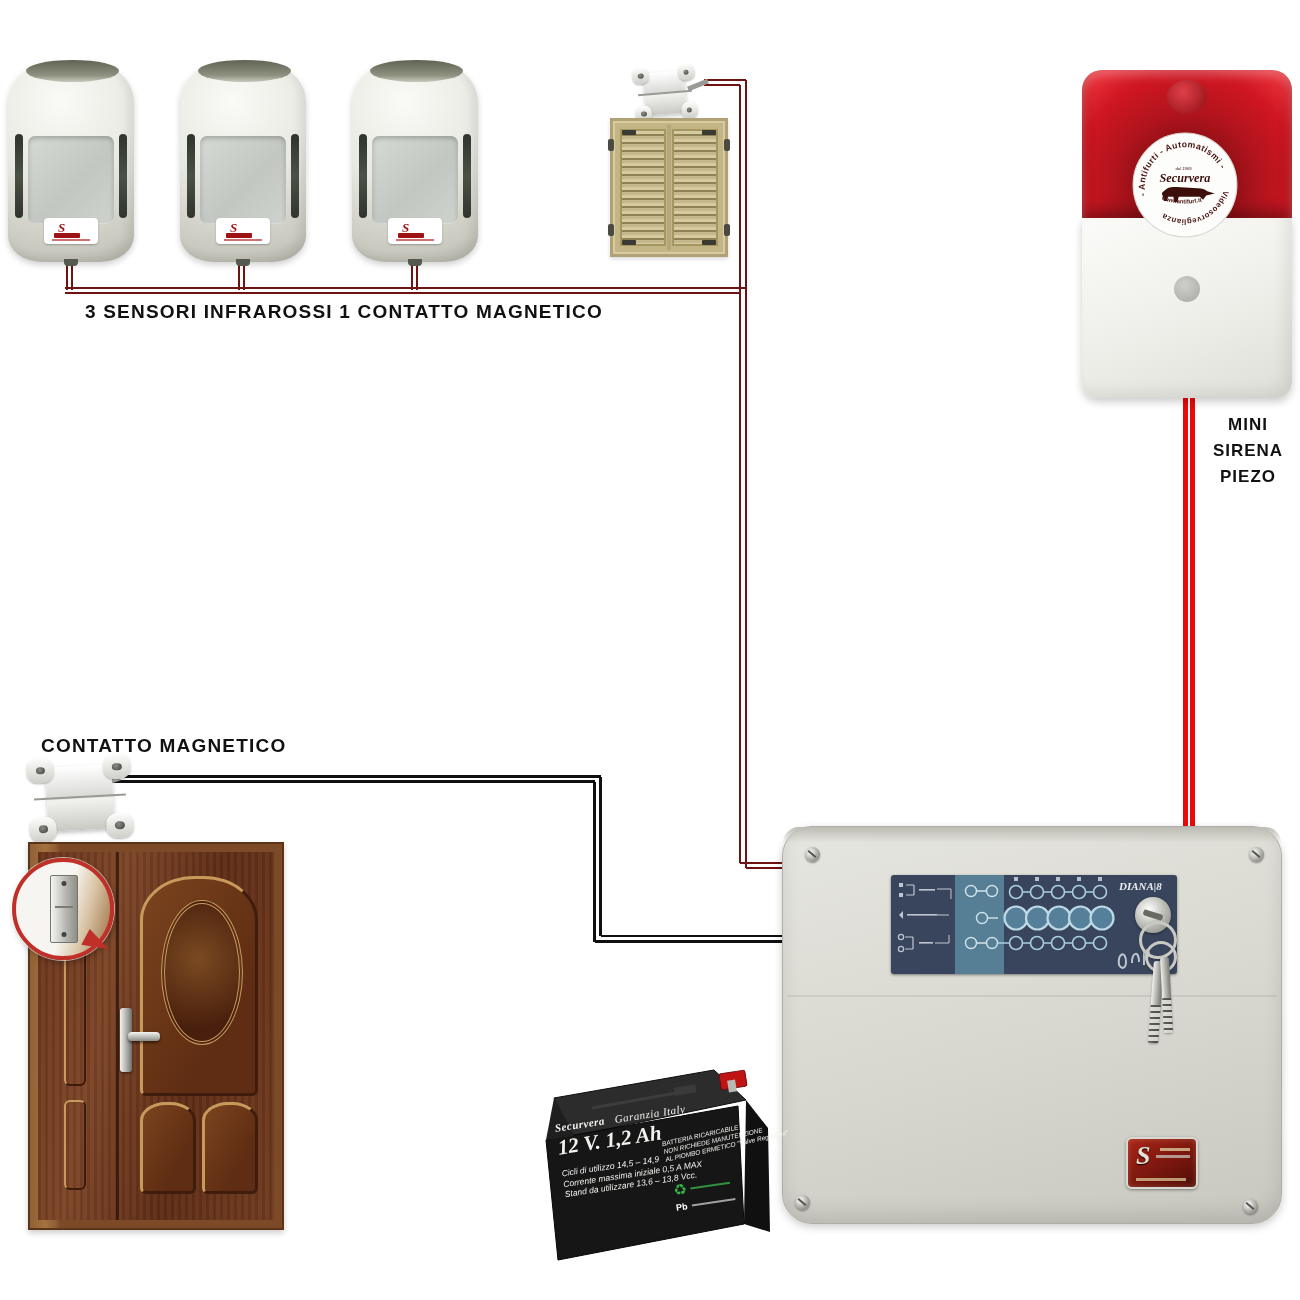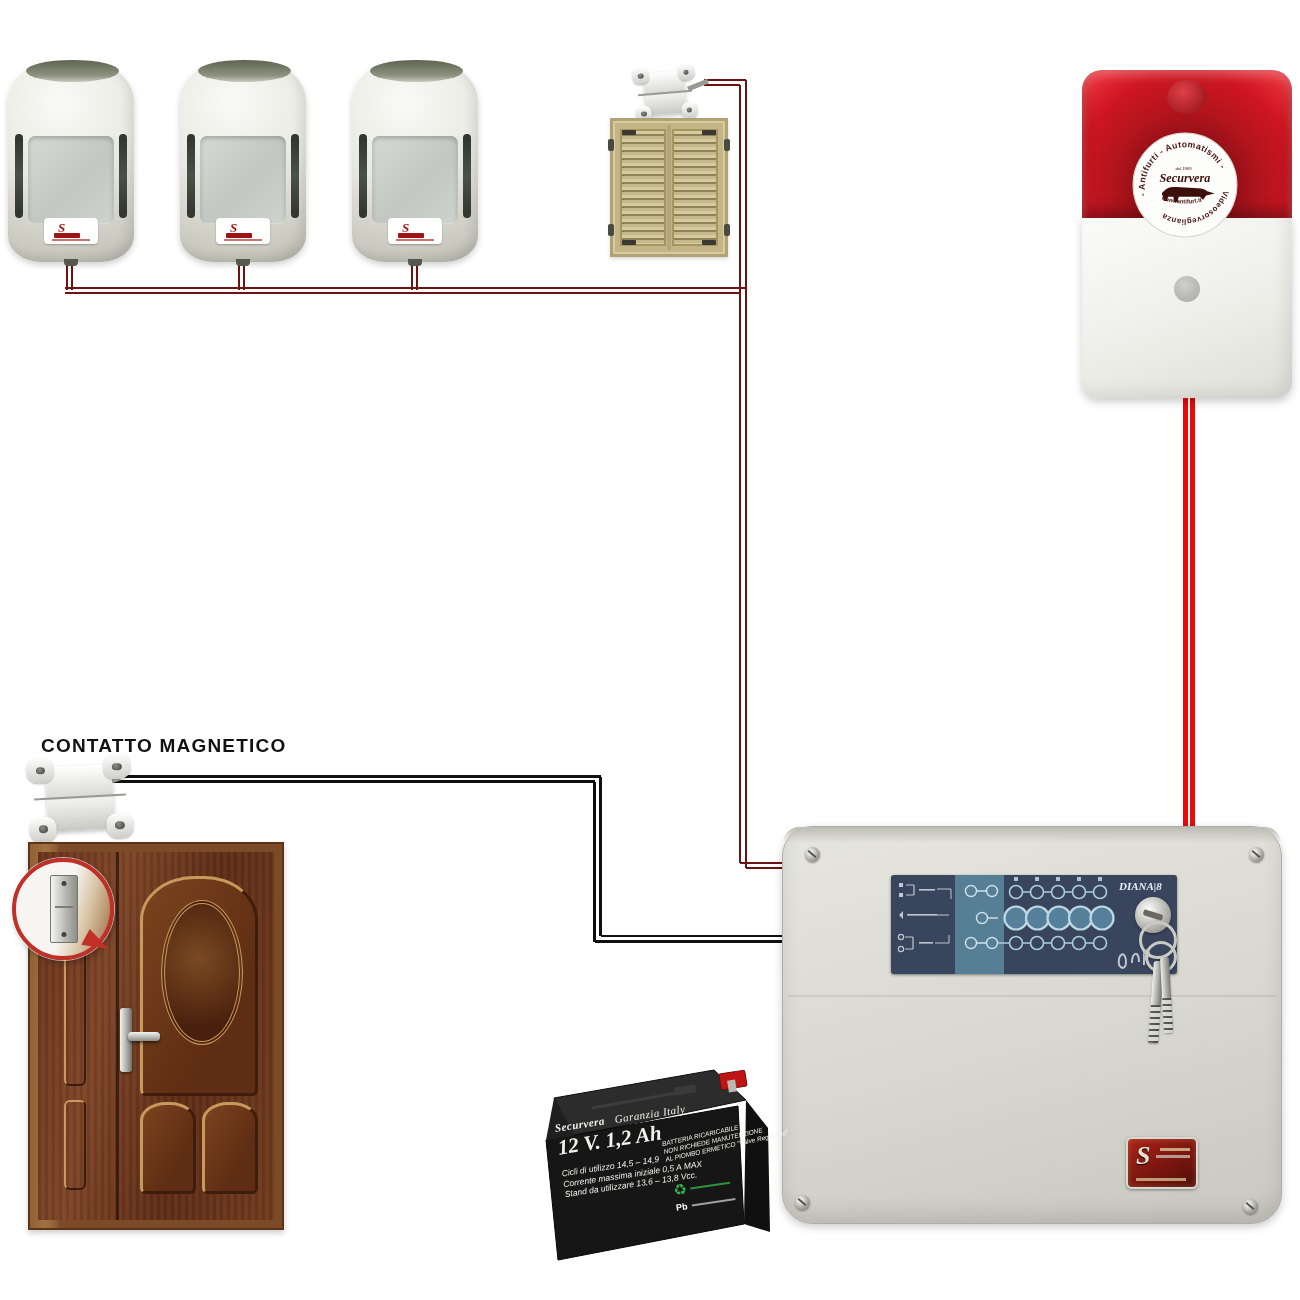--- a/index.html
+++ b/index.html
@@ -219,20 +219,21 @@
     <div class="pir-slot r"></div>
     <div class="pir-window"></div>
     <div class="pir-badge">
         <span class="s">S</span>
         <span class="bar"></span>
         <span class="tiny"></span>
       </div>
     <div class="pir-nub"></div>
   </div>
 
+  <div class="heading" style="left:85px;top:301px;">3 SENSORI INFRAROSSI 1 CONTATTO MAGNETICO</div>
 
   <div class="mag" style="left:634px;top:66px;width:62px;height:54px;transform:rotate(-5deg);">
     <div class="body"></div>
     <div class="ear tl">
         <span class="hole"></span>
       </div>
     <div class="ear tr">
         <span class="hole"></span>
       </div>
     <div class="ear bl">
@@ -278,20 +279,25 @@
       </text>
       <text x="41" y="36" font-size="4" fill="#4a1410" font-family="Liberation Sans, sans-serif">dal 1969</text>
       <text x="50" y="47" text-anchor="middle" font-size="11.5" font-style="italic" font-weight="bold" fill="#3d0f0b" font-family="Liberation Serif, serif">Securvera</text>
       <path fill="#3d0f0b" d="M30,56 q4,-5 12,-4 l20,1 q6,0 9,3 l7,2 -8,2 -3,4 -3,-3 -20,0 -1,5 -3,0 -1,-5 -5,0 -1,4 -3,0 -1,-5 q-2,-2 1,-4 z"></path>
       <text font-size="5.6" font-weight="bold" fill="#4a1410" font-family="Liberation Sans, sans-serif">
         <textPath href="#arcUrl" startOffset="2">www.antifurt.it</textPath>
       </text>
     </svg>
   </div>
 
+  <div class="siren-caption">
+    <div>MINI</div>
+    <div>SIRENA</div>
+    <div>PIEZO</div>
+  </div>
 
   <div class="heading" style="left:41px;top:735px;">CONTATTO MAGNETICO</div>
 
   <div class="mag" style="left:28px;top:756px;width:104px;height:84px;transform:rotate(-3deg);">
     <div class="body"></div>
     <div class="ear tl">
         <span class="hole"></span>
       </div>
     <div class="ear tr">
         <span class="hole"></span>

